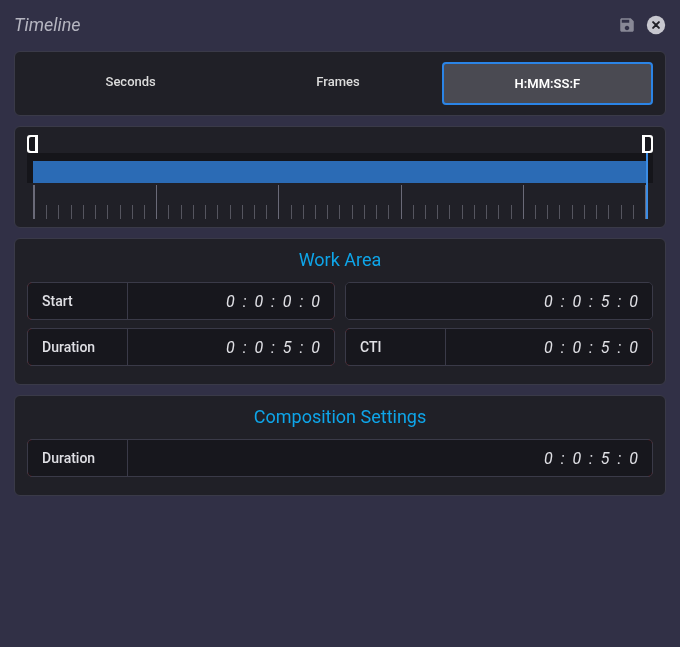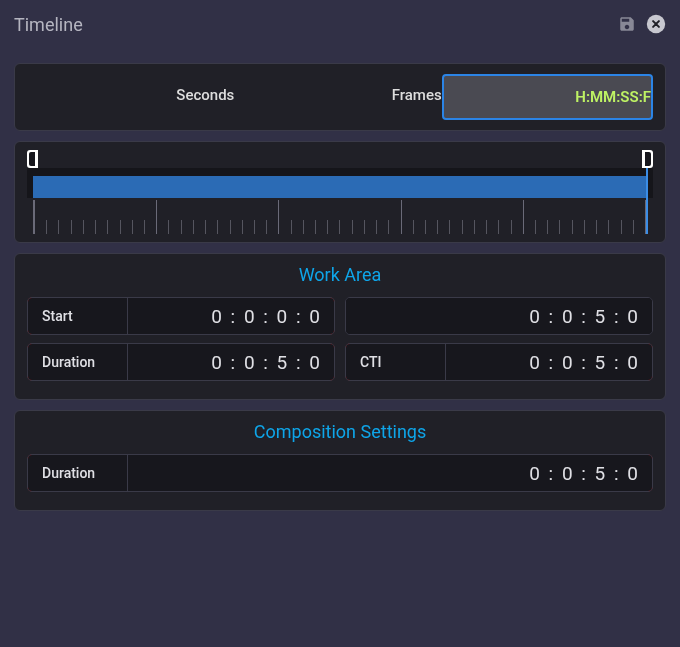--- a/index.html
+++ b/index.html
@@ -9,23 +9,24 @@
     height: 647px;
     font-family: -apple-system, BlinkMacSystemFont, "Segoe UI", Roboto, sans-serif;
     color: #c7c7cf;
     overflow: hidden;
   }
   .panel {
     padding: 14px;
   }
   .header {
     display: flex;
-    align-items: flex-start;
+    align-items: center;
     justify-content: space-between;
-    margin-bottom: 28px;
+    margin-bottom: 16px;
+    font-style: italic;
   }
   .title {
     font-size: 18px;
     font-weight: 400;
     color: #b5b5c0;
   }
   .header-icons {
     display: flex;
     gap: 10px;
     align-items: center;
@@ -50,31 +51,31 @@
     margin-bottom: 10px;
   }
 
   
   .tabs {
     display: flex;
     gap: 0;
   }
   .tab {
     flex: 1;
-    text-align: right;
+    text-align: center;
     padding: 12px 0;
-    font-size: 15px;
+    font-size: 13px;
     color: #ddd;
     border-radius: 4px;
     cursor: pointer;
     font-weight: 500;
   }
   .tab.active {
     background: #4a4a52;
-    color: #bef264;
+    color: #ffffff;
     border: 2px solid #2b84e6;
     font-weight: 600;
   }
 
   
   .scrubber-section {
     padding: 12px 12px 8px 12px;
   }
   .scrubber {
     position: relative;
@@ -180,24 +181,25 @@
     border-right: 1px solid #3a3a48;
     min-width: 100px;
     font-weight: 500;
   }
   .field-value {
     flex: 1;
     display: flex;
     align-items: center;
     justify-content: flex-end;
     padding: 0 14px;
-    font-size: 19px;
+    font-size: 16px;
     color: #e0e0e5;
     background: #17171d;
     word-spacing: 4px;
+    font-style: italic;
   }
 
   
   .bottom-row {
     display: flex;
     gap: 10px;
   }
   .ufo-box {
     width: 52px;
     background: #0f0f14;

